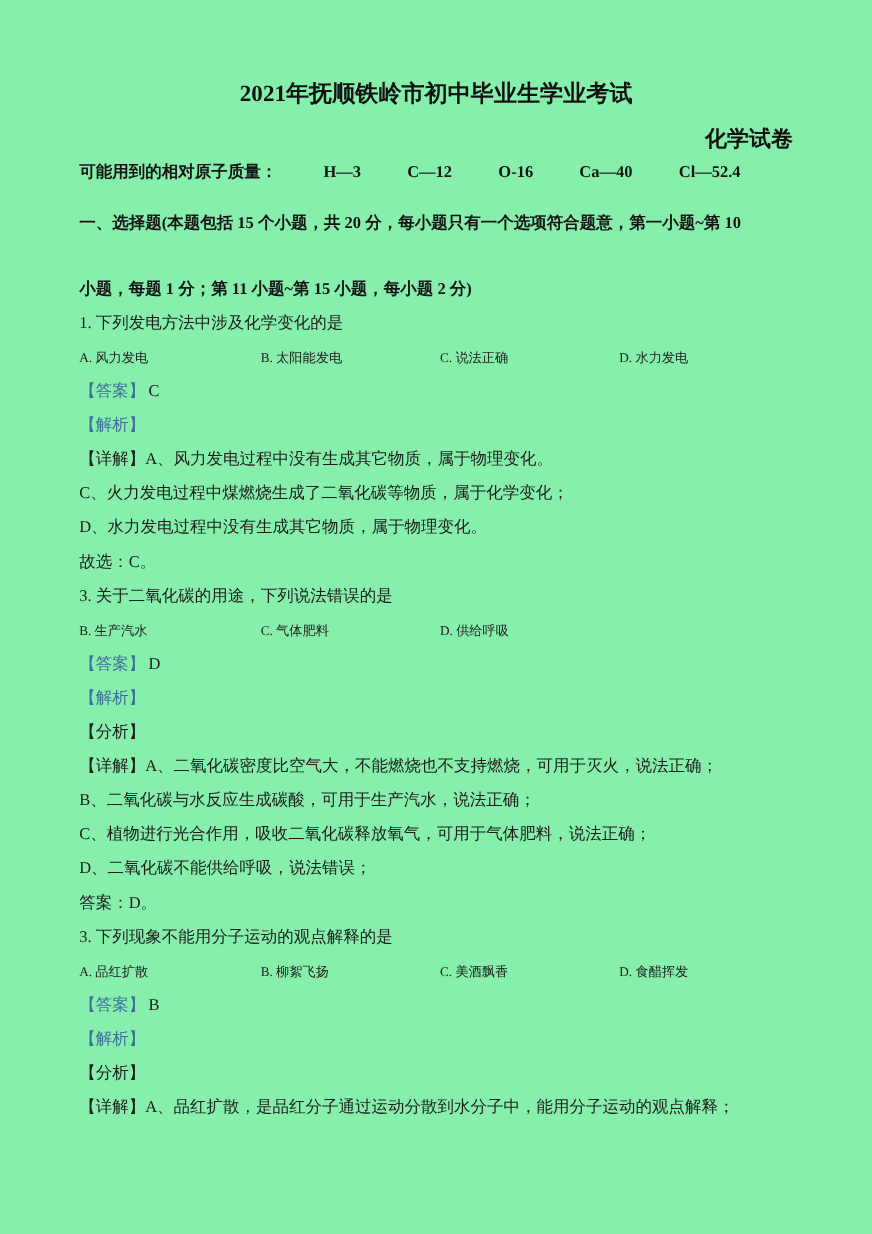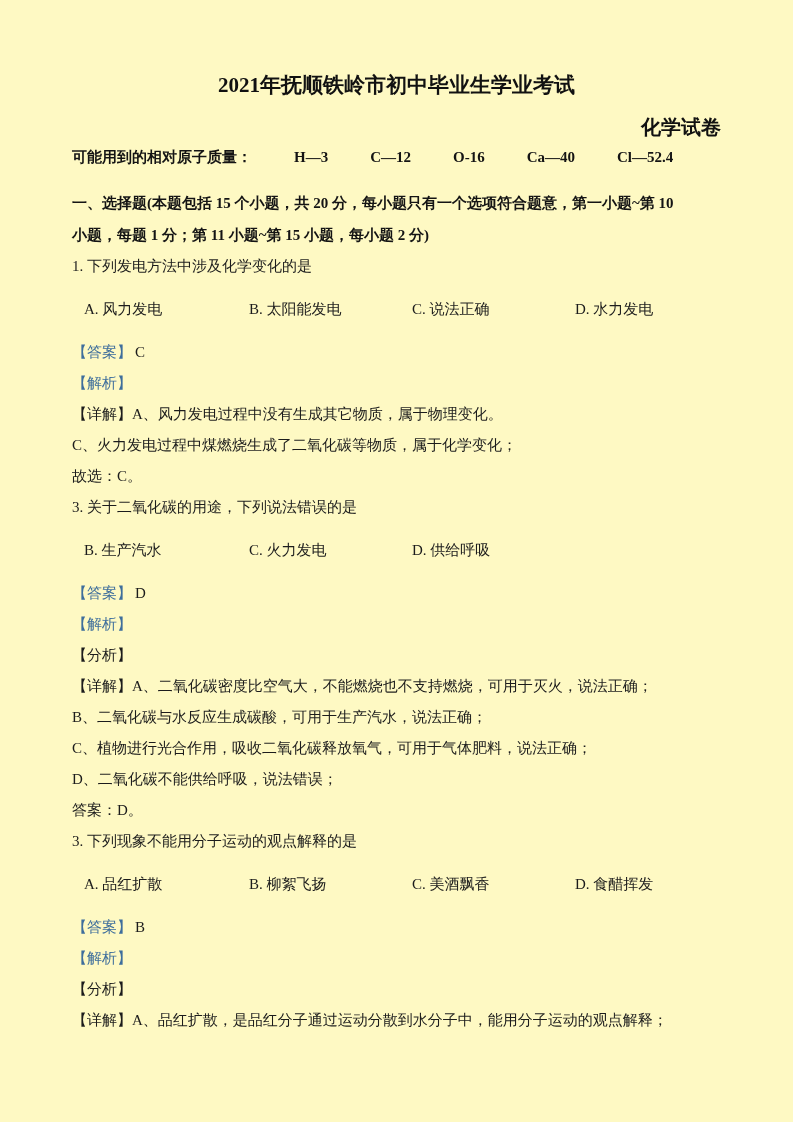--- a/index.html
+++ b/index.html
@@ -4,21 +4,21 @@
 <style>
   html, body {
     margin: 0;
     padding: 0;
     background: #ffffff;
   }
   .page {
     position: relative;
     width: 793px;
     height: 1122px;
-    background: #fef9c3;
+    background: #86efac;
     overflow: hidden;
     font-family: "Liberation Serif", "DejaVu Serif", serif;
     color: #1c1c1c;
   }
   .content {
     padding: 70px 72px 0 72px;
   }
   .title {
     margin: 0;
     font-size: 21px;
@@ -37,36 +37,37 @@
   }
   .line {
     margin: 0;
     font-size: 15px;
     line-height: 31px;
     color: #1c1c1c;
   }
   .bold {
     font-weight: bold;
     color: #141414;
+    margin-top: 28px;
   }
   .atomic {
     margin-top: 0;
   }
   .atomic .item { margin-left: 42px; }
   .atomic .item:first-of-type { margin-left: 6px; }
   .section-heading {
     line-height: 32px;
   }
   .section-heading.first { margin-top: 14px; }
   .options-row {
     display: grid;
     grid-template-columns: 165px 163px 163px 158px;
-    font-size: 15px;
+    font-size: 12px;
     line-height: 31px;
-    margin: 12px;
+    margin: 0;
   }
   .blue {
     color: #3e6e9c;
   }
   .answer-value {
     margin-left: 3px;
     color: #1c1c1c;
   }
 </style>
 </head>
@@ -90,28 +91,29 @@
       <p class="options-row">
         <span>A. 风力发电</span>
         <span>B. 太阳能发电</span>
         <span>C. 说法正确</span>
         <span>D. 水力发电</span>
       </p>
       <p class="line"><span class="blue">【答案】</span><span class="answer-value">C</span></p>
       <p class="line blue">【解析】</p>
       <p class="line">【详解】A、风力发电过程中没有生成其它物质，属于物理变化。</p>
       <p class="line">C、火力发电过程中煤燃烧生成了二氧化碳等物质，属于化学变化；</p>
+      <p class="line">D、水力发电过程中没有生成其它物质，属于物理变化。</p>
       <p class="line">故选：C。</p>
     </div>
 
     <div>
       <p class="line">3. 关于二氧化碳的用途，下列说法错误的是</p>
       <p class="options-row">
         <span>B. 生产汽水</span>
-        <span>C. 火力发电</span>
+        <span>C. 气体肥料</span>
         <span>D. 供给呼吸</span>
       </p>
       <p class="line"><span class="blue">【答案】</span><span class="answer-value">D</span></p>
       <p class="line blue">【解析】</p>
       <p class="line">【分析】</p>
       <p class="line">【详解】A、二氧化碳密度比空气大，不能燃烧也不支持燃烧，可用于灭火，说法正确；</p>
       <p class="line">B、二氧化碳与水反应生成碳酸，可用于生产汽水，说法正确；</p>
       <p class="line">C、植物进行光合作用，吸收二氧化碳释放氧气，可用于气体肥料，说法正确；</p>
       <p class="line">D、二氧化碳不能供给呼吸，说法错误；</p>
       <p class="line">答案：D。</p>

